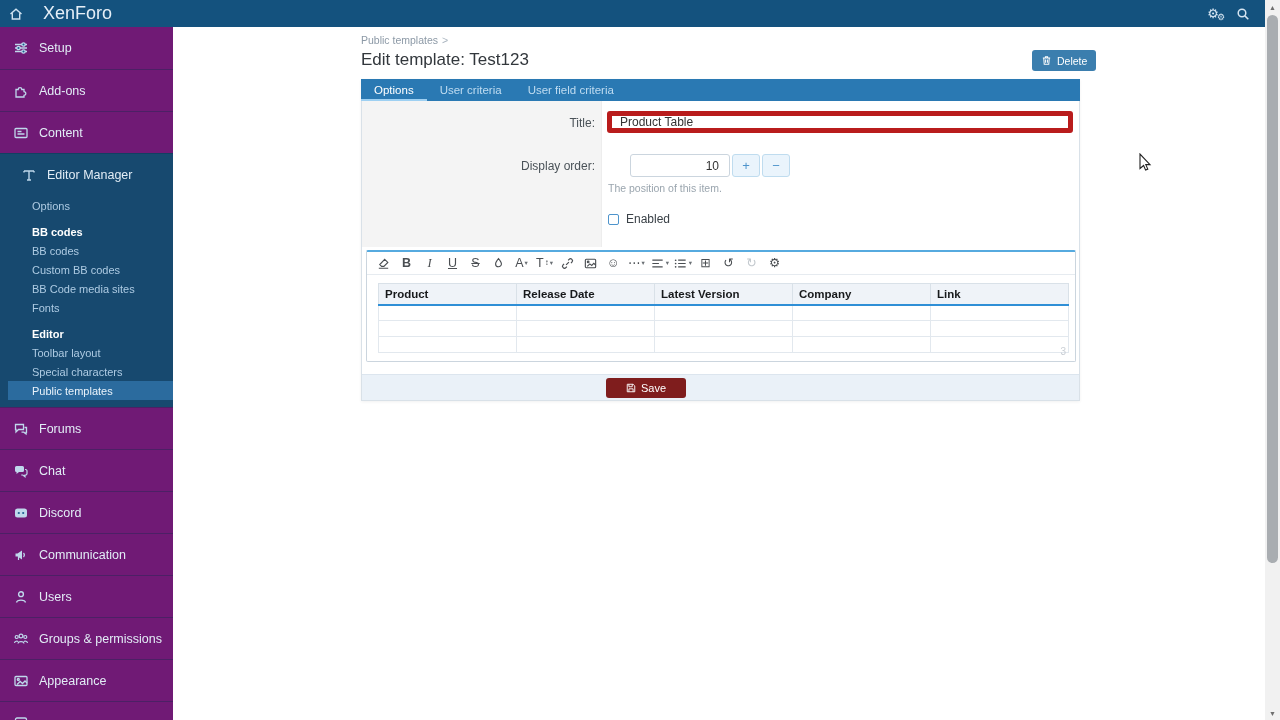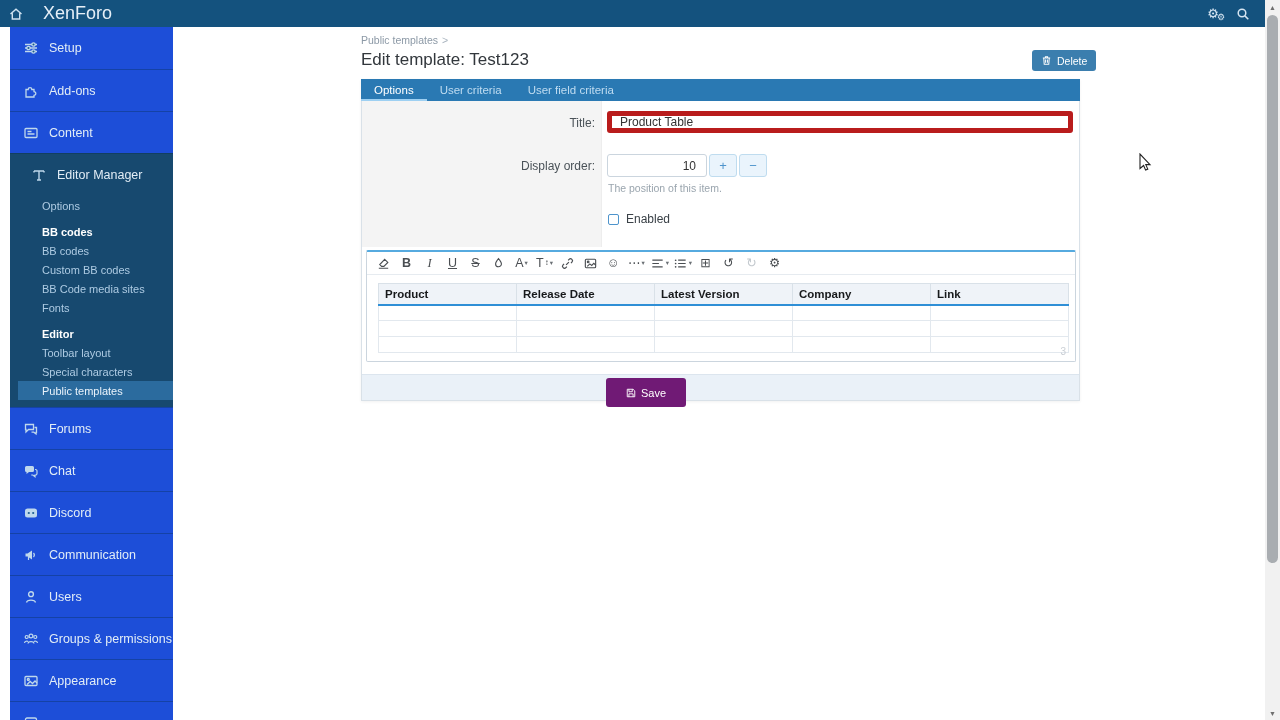--- a/index.html
+++ b/index.html
@@ -11,22 +11,22 @@
   .topbar { position:absolute; left:0; top:0; width:1265px; height:27px;
             background:#14527E; display:flex; align-items:center; color:#D6E5F2; z-index:5; }
   .home-btn { margin-left:8px; width:16px; height:16px; color:#CFE2F1; cursor:pointer; }
   .brand { margin-left:19px; font-size:18px; color:#E6EFF7; cursor:pointer;text-align:center; }
   .top-icons { margin-left:auto; display:flex; align-items:center; gap:16px; margin-right:14px; }
   .gears { font-size:13px; position:relative; color:#D6E5F2; cursor:pointer; line-height:1; }
   .gears .gear2 { font-size:9px; position:absolute; right:-6px; bottom:-2px; }
   .search-btn { width:16px; height:16px; color:#D6E5F2; cursor:pointer; }
 
   
-  .sidebar { position:absolute; left:10px; top:27px; width:199px; height:693px;
-             background:#1d4ed8; overflow:hidden; }
+  .sidebar { position:absolute; left:0; top:27px; width:199px; height:693px;
+             background:#701a75; overflow:hidden; }
   .nav-item { height:42px; display:flex; align-items:center; padding:0 13px; gap:10px;
               font-size:12.5px; border-top:1px solid rgba(9,45,73,.35); cursor:pointer; }
   .nav-item.first { border-top:none; }
   .nav-icon { width:16px; height:16px; flex:0 0 16px; color:#BFD8EC; }
   .nav-icon svg { width:16px; height:16px; display:block; }
   .nav-label { flex:1; color:#E2EDF6; }
   .chev { width:10px; height:7px; color:#9FC3DF; }
   .chev svg { width:10px; height:7px; display:block; }
   .nav-group { background:#17496F; border-top:1px solid rgba(9,45,73,.35); padding-bottom:7px;padding-left:8px; }
   .nav-group .nav-item { border-top:none; }
@@ -71,21 +71,21 @@
   .label-col { position:absolute; left:0; top:0; width:240px; height:100%;
                background:#F4F4F4; border-right:1px solid #EDEDED; }
   .f-label { position:absolute; left:0; width:233px; text-align:right; font-size:12px; color:#4A5258; }
   .lbl-title { top:15px; } .lbl-order { top:58px; }
   .title-input { position:absolute; left:245px; top:10px; width:466px; height:22px;
                  border:5px solid #b91c1c; border-radius:3px; font-size:12px; color:#333;
                  padding:0 8px; font-family:inherit; background:#fff; }
   .stepper { position:absolute; left:245px; top:53px; height:23px; display:flex; gap:2px; }
   .stepper input { width:100px; height:23px; border:1px solid #CBD5DE; border-radius:3px;
                    text-align:right; padding:0 10px; font-size:12px; color:#333;
-                   font-family:inherit; background:#fff; }
+                   font-family:inherit; background:#fff;margin-left:23px; }
   .step-btn { width:28px; height:23px; background:#EAF4FC; border:1px solid #BFDCEF;
               border-radius:3px; color:#4E94CC; font-size:13px; display:flex; align-items:center;
               justify-content:center; cursor:pointer; }
   .hint { position:absolute; left:246px; top:81px; font-size:10.5px; color:#9AA5AE; }
   .check-row { position:absolute; left:246px; top:111px; display:flex; align-items:center; gap:7px; }
   .checkbox { width:11px; height:11px; border:1px solid #4E94CC; border-radius:2px;
               background:#fff; cursor:pointer; }
   .check-label { font-size:12px; color:#3A4147; }
 
   .editor-wrap { position:relative; height:127px; background:#fff; }
@@ -106,21 +106,21 @@
 
   .editor-content { position:relative; height:86px; }
   .etable { position:absolute; left:11px; top:8px; width:691px; border-collapse:collapse; table-layout:fixed; }
   .etable th { background:#EFF3F8; border:1px solid #D9E1E8; border-bottom:2px solid #2F8FD6;
                font-size:11.5px; font-weight:bold; color:#17191B; text-align:left;
                padding:3px 6px; height:21px; }
   .etable td { border:1px solid #E2E8EE; height:16px; cursor:text; }
   .counter { position:absolute; right:9px; bottom:4px; font-size:10px; color:#C9CED4; }
 
   .footer { height:26px; background:#EAF1F8; border-top:1px solid #DCE5EE; position:relative; }
-  .save-btn { position:absolute; left:244px; top:3px; width:80px; height:29px; background:#701a75;
+  .save-btn { position:absolute; left:244px; top:3px; width:80px; height:20px; background:#7f1d1d;
               border-radius:3px; color:#fff; font-size:11px; display:flex; align-items:center;
               justify-content:center; gap:5px; cursor:pointer; }
   .save-btn svg { width:10px; height:10px; }
 
   .cursor { position:absolute; left:1139px; top:153px; z-index:30; pointer-events:none; }
 </style>
 </head>
 <body>
 
 <div class="topbar">

